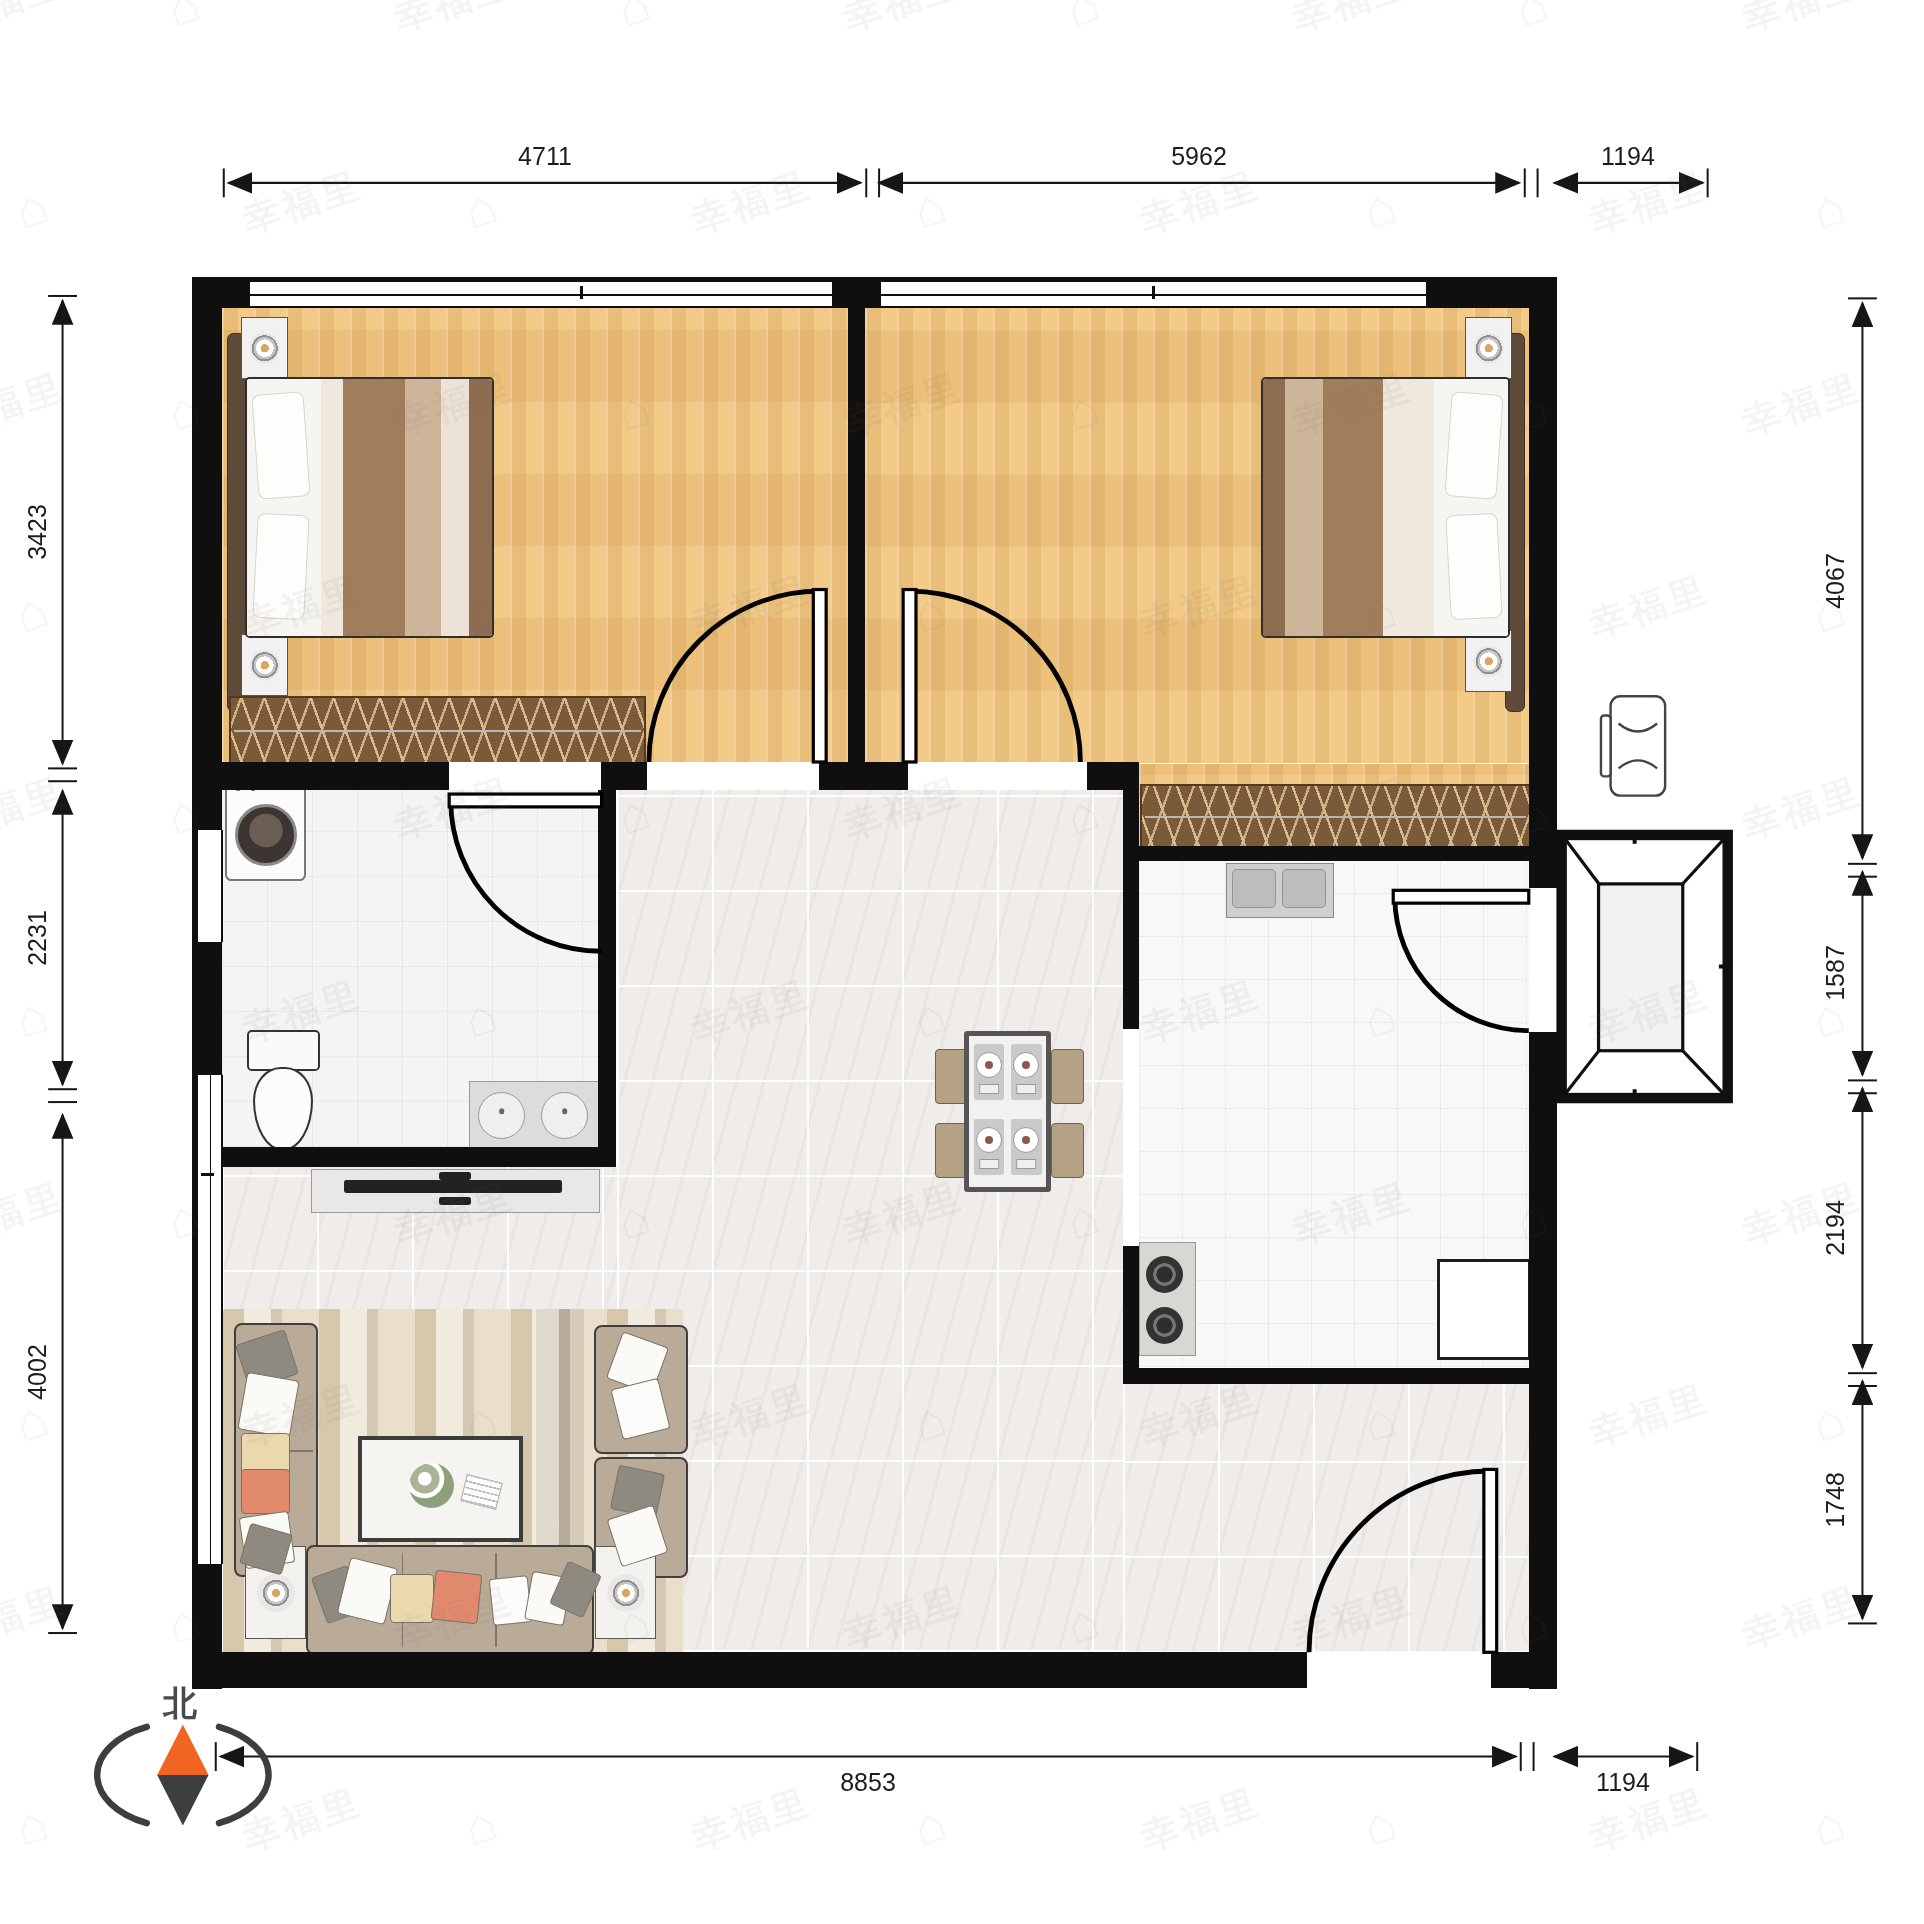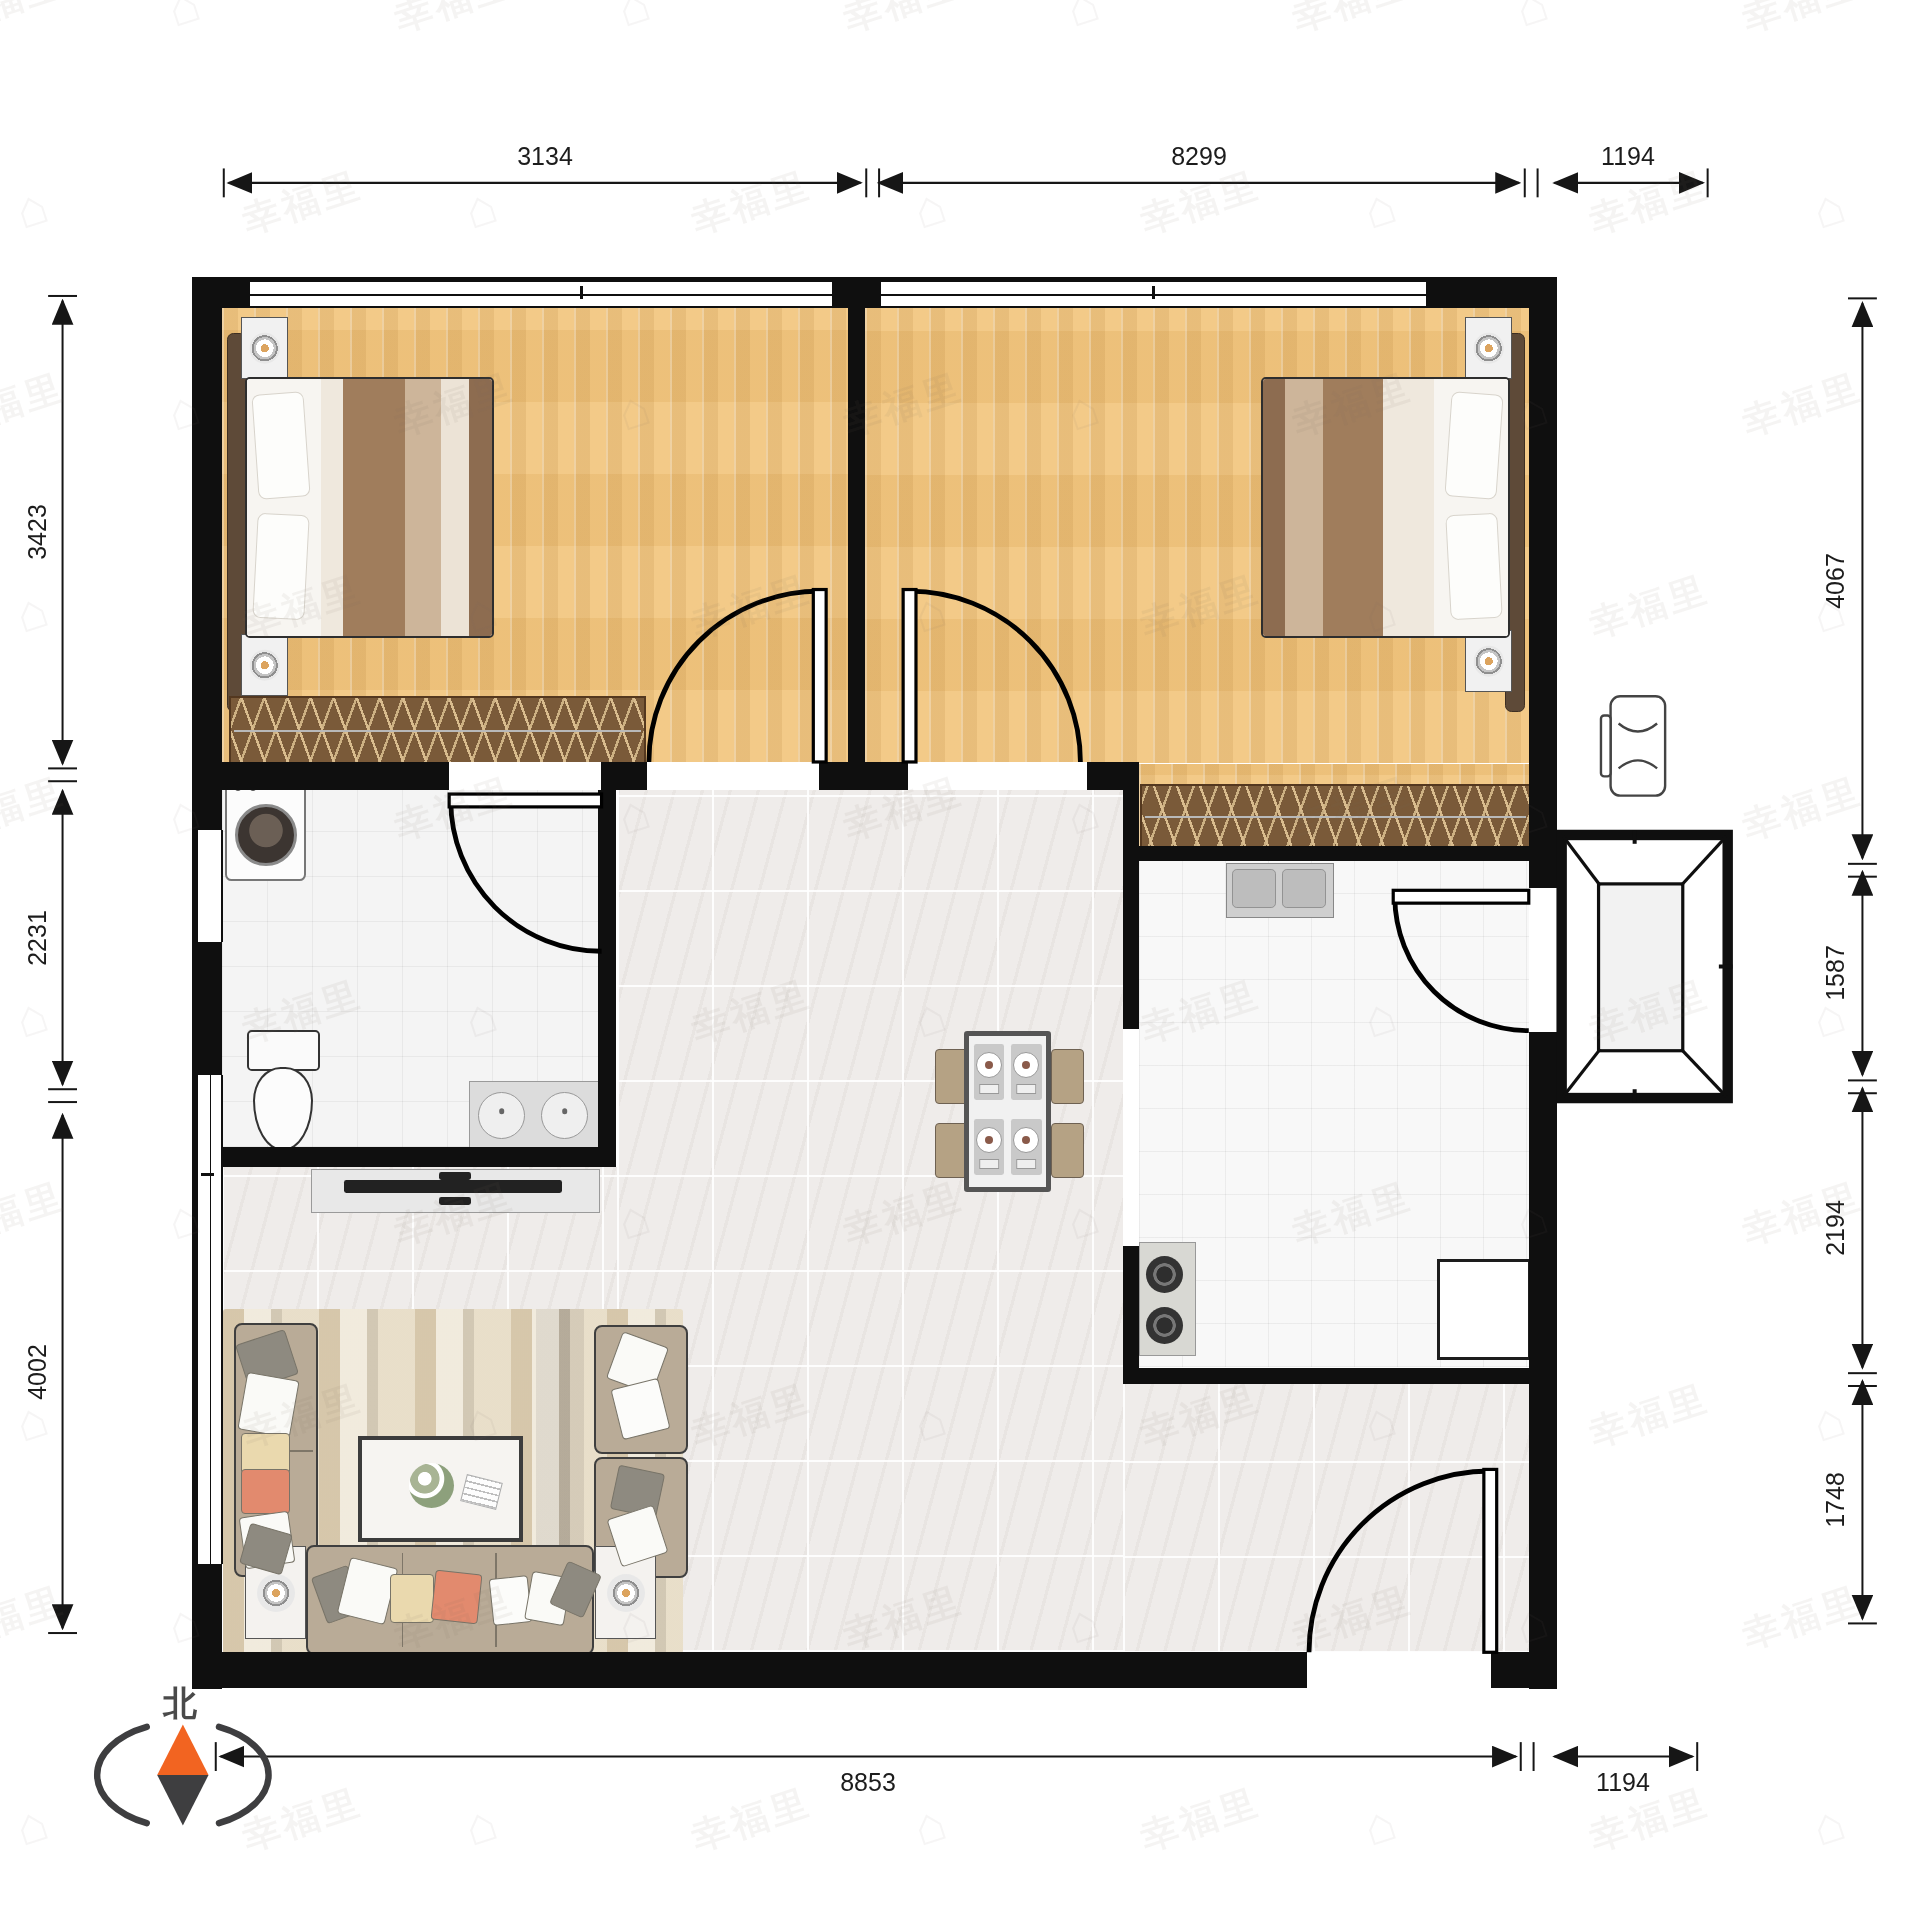--- a/index.html
+++ b/index.html
@@ -382,22 +382,22 @@
     </g>
 
     <g>
       <path d="M 183 2153 A 106 66 0 0 0 183 2273" fill="none" stroke="#3e3e40" stroke-width="8" stroke-linecap="round"></path>
       <path d="M 273 2153 A 106 66 0 0 1 273 2273" fill="none" stroke="#3e3e40" stroke-width="8" stroke-linecap="round"></path>
       <polygon points="228,2150 196,2213 260,2213" fill="#f26421"></polygon>
       <polygon points="196,2213 260,2213 228,2276" fill="#3e3e40"></polygon>
     </g>
   </svg>
 
-  <div class="dim" style="left:545px;top:156px;">3134</div>
-  <div class="dim" style="left:1199px;top:156px;">8299</div>
+  <div class="dim" style="left:545px;top:156px;">4711</div>
+  <div class="dim" style="left:1199px;top:156px;">5962</div>
   <div class="dim" style="left:1628px;top:156px;">1194</div>
   <div class="dim" style="left:868px;top:1782px;">8853</div>
   <div class="dim" style="left:1623px;top:1782px;">1194</div>
   <div class="dim v" style="left:37px;top:532px;">3423</div>
   <div class="dim v" style="left:37px;top:938px;">2231</div>
   <div class="dim v" style="left:37px;top:1372px;">4002</div>
   <div class="dim v" style="left:1835px;top:581px;">4067</div>
   <div class="dim v" style="left:1835px;top:973px;">1587</div>
   <div class="dim v" style="left:1835px;top:1228px;">2194</div>
   <div class="dim v" style="left:1835px;top:1500px;">1748</div>

